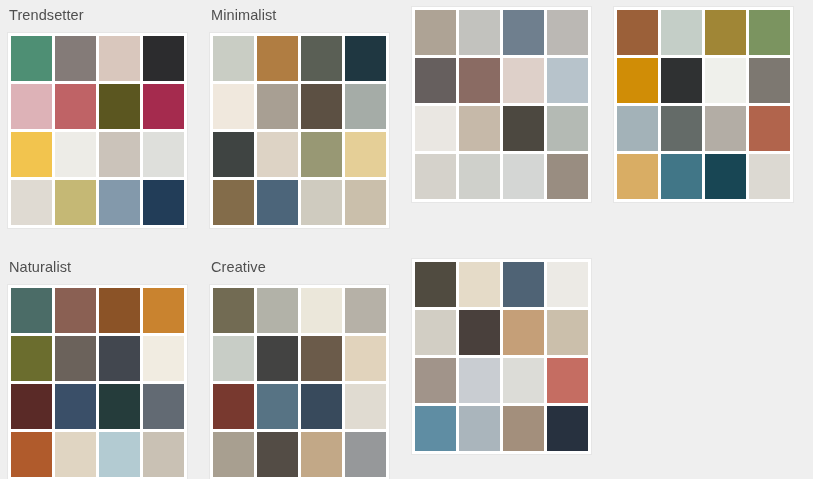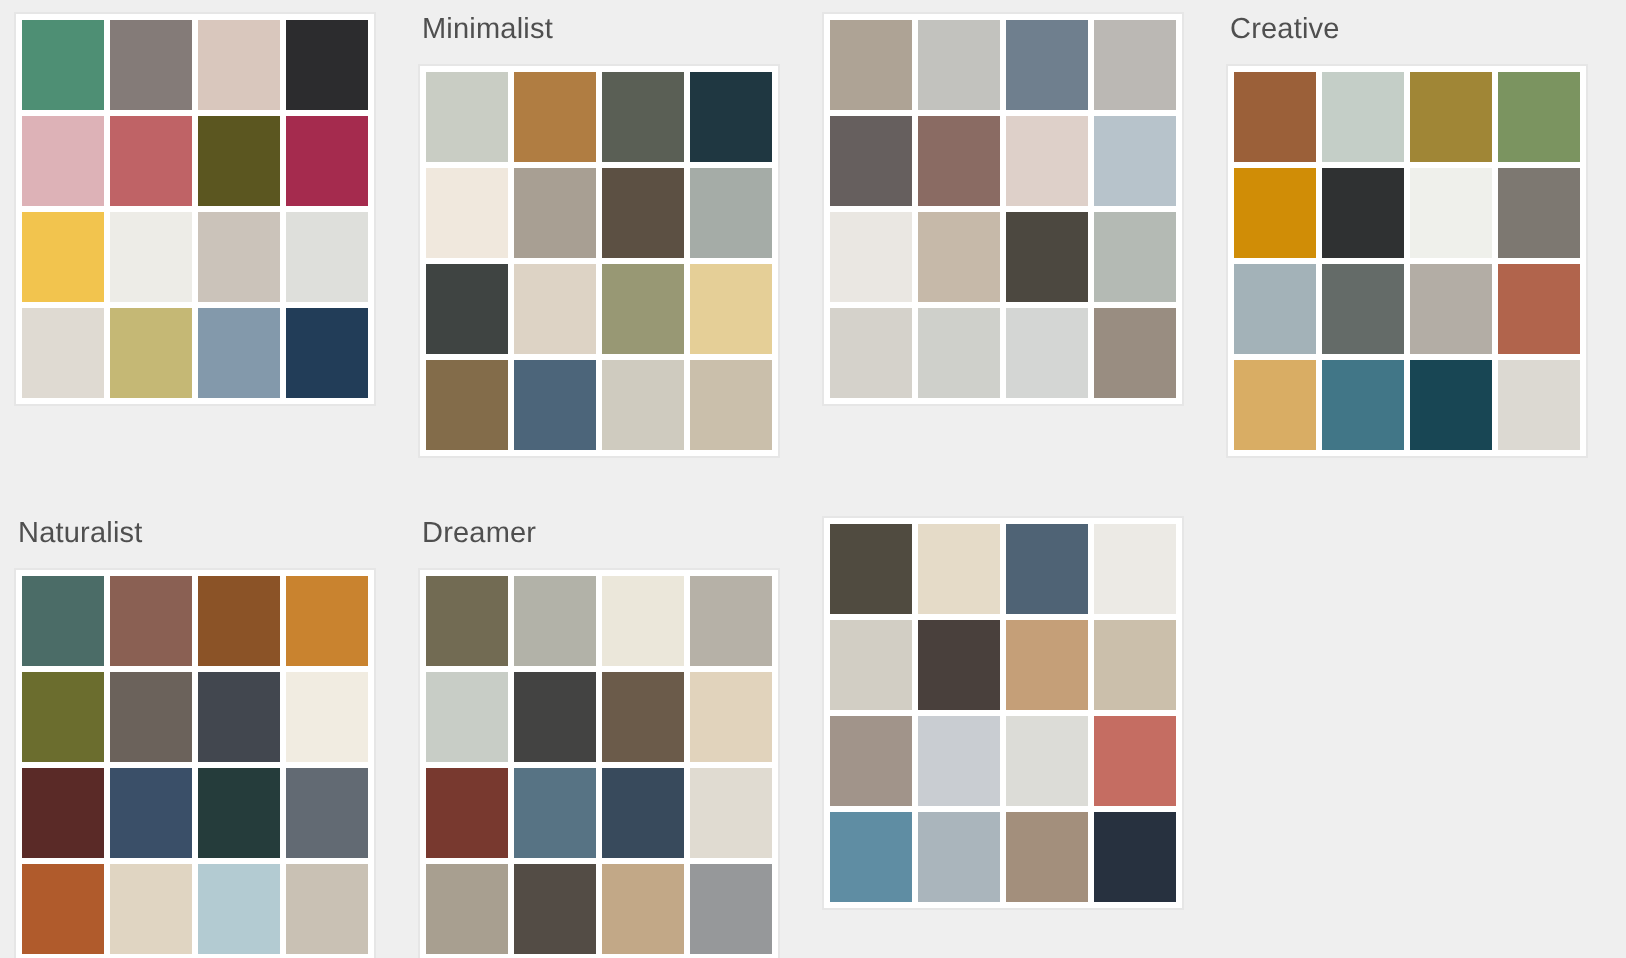--- a/index.html
+++ b/index.html
@@ -53,20 +53,21 @@
     width: 100%;
     height: 45px;
     display: block;
   }
 </style>
 </head>
 <body>
 
 <div id="palette-grid">
     <div class="palette-card">
+      <div class="palette-title">Trendsetter</div>
       <div class="swatch-frame">
         <div class="swatch-grid">
           <div class="swatch" style="background-color: rgb(78, 143, 116);"></div>
           <div class="swatch" style="background-color: rgb(132, 123, 120);"></div>
           <div class="swatch" style="background-color: rgb(217, 199, 189);"></div>
           <div class="swatch" style="background-color: rgb(44, 44, 46);"></div>
           <div class="swatch" style="background-color: rgb(221, 178, 183);"></div>
           <div class="swatch" style="background-color: rgb(191, 99, 102);"></div>
           <div class="swatch" style="background-color: rgb(91, 86, 32);"></div>
           <div class="swatch" style="background-color: rgb(165, 43, 78);"></div>
@@ -120,21 +121,20 @@
           <div class="swatch" style="background-color: rgb(76, 72, 64);"></div>
           <div class="swatch" style="background-color: rgb(180, 186, 180);"></div>
           <div class="swatch" style="background-color: rgb(213, 210, 203);"></div>
           <div class="swatch" style="background-color: rgb(207, 208, 203);"></div>
           <div class="swatch" style="background-color: rgb(212, 214, 212);"></div>
           <div class="swatch" style="background-color: rgb(153, 141, 129);"></div>
         </div>
       </div>
     </div>
     <div class="palette-card">
-      <div class="palette-title">Creative</div>
       <div class="swatch-frame">
         <div class="swatch-grid">
           <div class="swatch" style="background-color: rgb(155, 96, 57);"></div>
           <div class="swatch" style="background-color: rgb(196, 206, 199);"></div>
           <div class="swatch" style="background-color: rgb(160, 134, 54);"></div>
           <div class="swatch" style="background-color: rgb(123, 148, 96);"></div>
           <div class="swatch" style="background-color: rgb(208, 141, 6);"></div>
           <div class="swatch" style="background-color: rgb(47, 49, 50);"></div>
           <div class="swatch" style="background-color: rgb(239, 240, 235);"></div>
           <div class="swatch" style="background-color: rgb(125, 120, 113);"></div>
@@ -166,21 +166,21 @@
           <div class="swatch" style="background-color: rgb(37, 60, 59);"></div>
           <div class="swatch" style="background-color: rgb(98, 106, 115);"></div>
           <div class="swatch" style="background-color: rgb(176, 91, 44);"></div>
           <div class="swatch" style="background-color: rgb(224, 213, 194);"></div>
           <div class="swatch" style="background-color: rgb(179, 203, 210);"></div>
           <div class="swatch" style="background-color: rgb(201, 193, 180);"></div>
         </div>
       </div>
     </div>
     <div class="palette-card">
-      <div class="palette-title">Dreamer</div>
+      <div class="palette-title">Creative</div>
       <div class="swatch-frame">
         <div class="swatch-grid">
           <div class="swatch" style="background-color: rgb(114, 107, 83);"></div>
           <div class="swatch" style="background-color: rgb(178, 178, 168);"></div>
           <div class="swatch" style="background-color: rgb(235, 231, 218);"></div>
           <div class="swatch" style="background-color: rgb(182, 177, 167);"></div>
           <div class="swatch" style="background-color: rgb(200, 205, 198);"></div>
           <div class="swatch" style="background-color: rgb(67, 67, 66);"></div>
           <div class="swatch" style="background-color: rgb(107, 91, 74);"></div>
           <div class="swatch" style="background-color: rgb(225, 211, 188);"></div>

